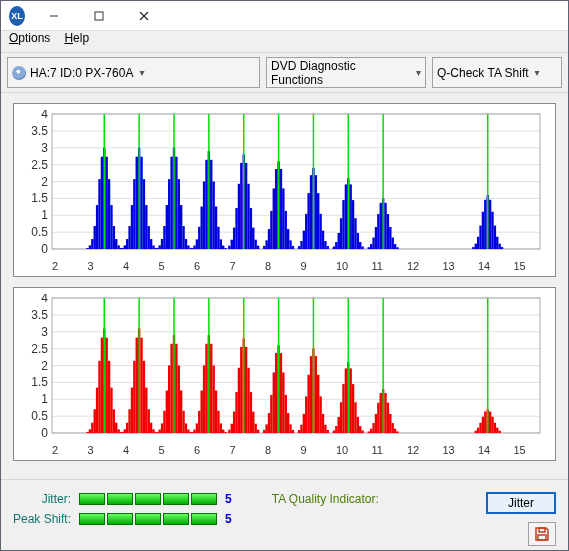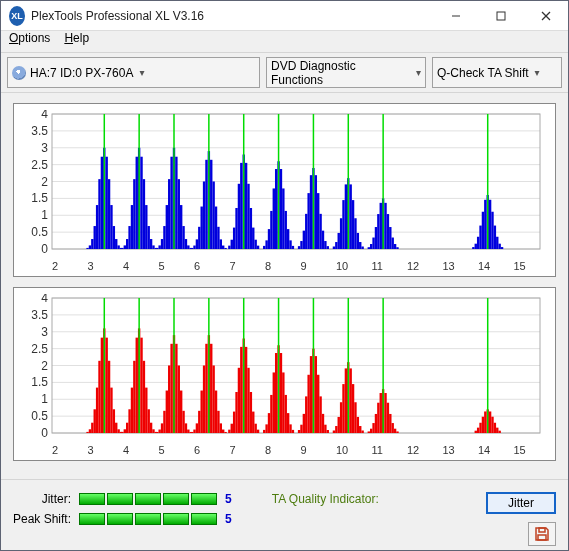--- a/index.html
+++ b/index.html
@@ -17,40 +17,39 @@
 .combo .arrow { margin-left: 6px; color: #555; font-size: 10px; }
 .combo.large { flex: 1; }
 .disc-icon { width: 14px; height: 14px; border-radius: 50%; background: radial-gradient(circle at 45% 40%, #fff 0 2px, #8ad 2px 7px, #68b 7px); margin-right: 4px; }
 .content { padding: 10px 12px 8px; background: #f0f0f0; }
 .chart-container { border: 1px solid #888; background: #fff; padding: 6px 6px 4px 6px; margin-bottom: 10px; }
 .chart { position: relative; background: #fff; }
 .xaxis { display: flex; margin-left: 32px; margin-top: 2px; }
 .xtick { flex: 1; text-align: left; color: #333; font-size: 11px; }
 .bottom { display: flex; padding: 12px 12px 6px; align-items: flex-start; background: #f0f0f0; border-top: 1px solid #d5d5d5;}
 .metrics { display: grid; grid-template-columns: auto auto auto; gap: 6px 8px; align-items: center; }
-.metric-label { color: #000000; text-align: right; }
+.metric-label { color: #0f766e; text-align: right; }
 .bars5 { display: flex; gap: 2px; }
 .barseg { width: 26px; height: 12px; background: linear-gradient(#6f6, #0a0); border: 1px solid #070; }
 .metric-val { color: #0000cc; font-weight: bold; }
 .taquality { text-align: center; margin-left: 40px; }
 .taq-label { color: #4d7c0f; }
 .taq-value { color: #009900; font-size: 16px; font-weight: bold; margin-top: 2px; }
 .start { margin-left: auto; display: flex; flex-direction: column; align-items: flex-end; gap: 8px; }
 .btn { border: 2px solid #1464c8; background: #e8f0fb; padding: 2px 20px; cursor: pointer; }
 .iconbtn { width: 28px; height: 24px; border: 1px solid #a0a0a0; background: #f4f4f4; display: flex; align-items: center; justify-content: center; cursor: pointer; }
 .floppy { width:16px; height:16px; stroke:#c04020; fill:none; stroke-width:1.5;}
 .statusbar { height: 22px; border-top: 1px solid #b0b0b0; background: #f0f0f0; display: flex; align-items: center; padding-left: 6px; color: #cc0000; }
 svg .peakline { stroke: #00dd00; stroke-width: 1.5; }
 </style>
 </head>
 <body>
 
 <div class="titlebar">
   <div class="titlebar-icon">XL</div>
-  <div class="titlebar-text">PlexTools Professional XL V3.16</div>
   <div class="titlebar-btns">
     <div class="tbtn">
       <svg width="10" height="10">
           <line x1="1" y1="5" x2="9" y2="5" stroke="#333" stroke-width="1"></line>
         </svg>
     </div>
     <div class="tbtn">
       <svg width="10" height="10">
           <rect x="1" y="1" width="8" height="8" fill="none" stroke="#333" stroke-width="1"></rect>
         </svg>

